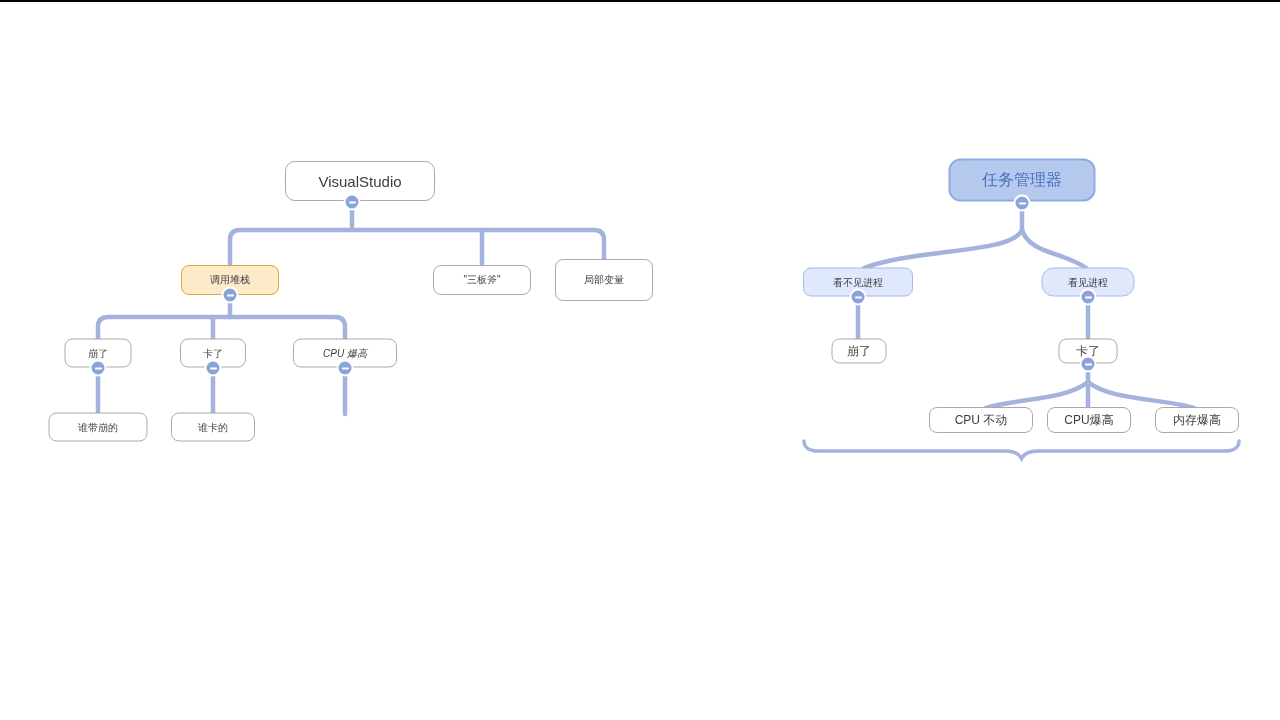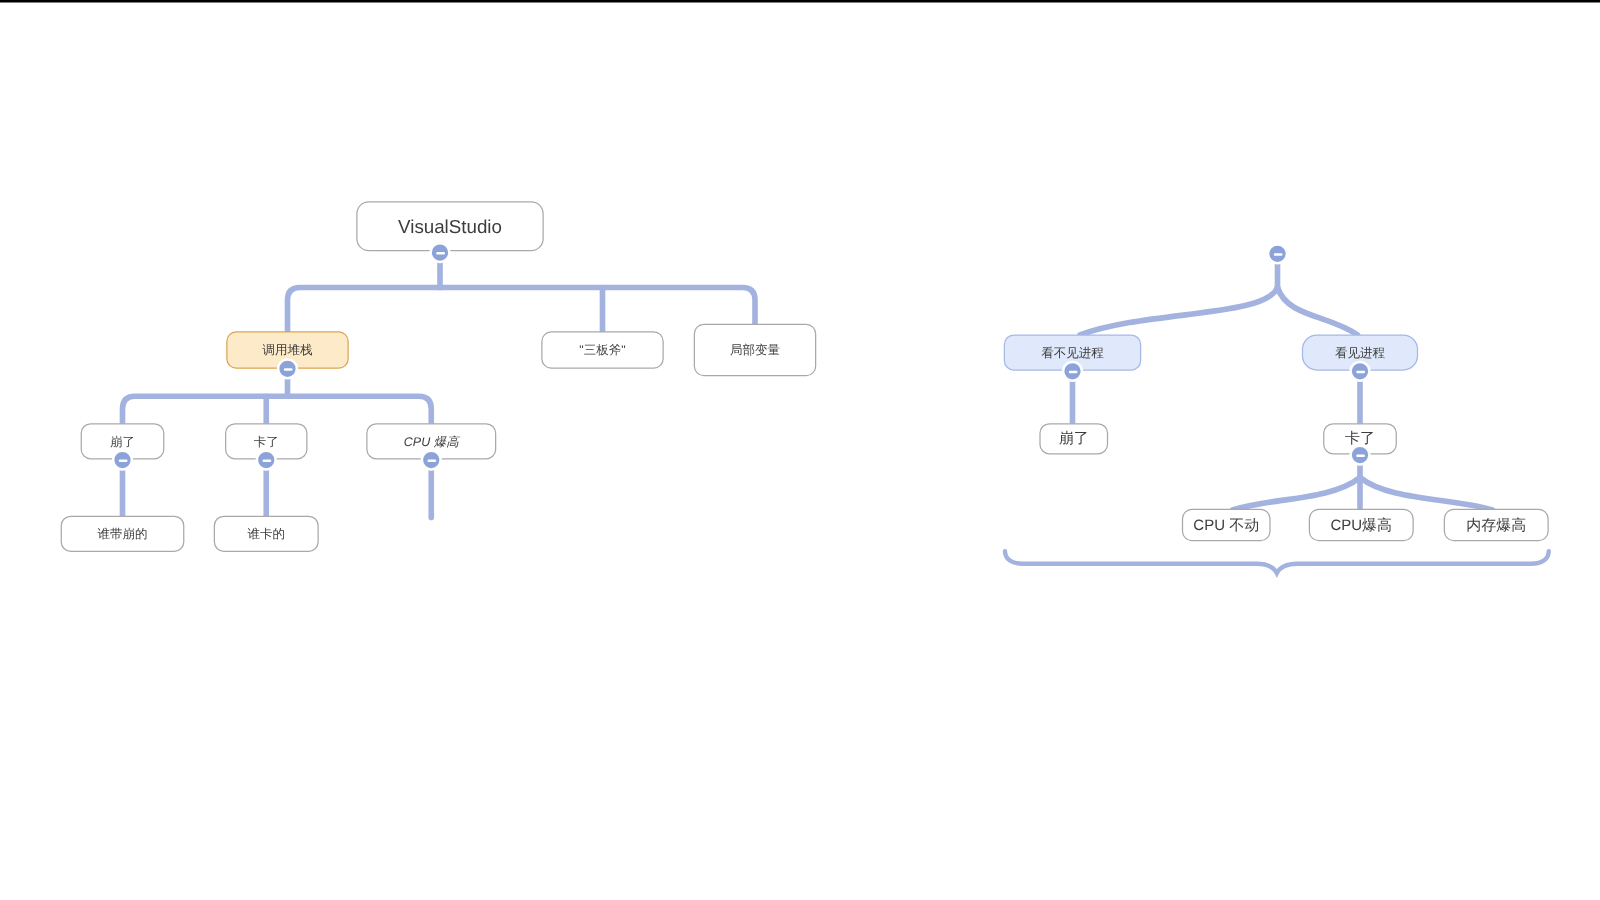--- a/index.html
+++ b/index.html
@@ -79,21 +79,21 @@
   #n-cpuhigh-l  { left: 345px;  top: 353px; width: 104px; height: 29px; font-style: italic; }
   #n-whocrashed { left: 98px;   top: 427px; width: 99px;  height: 29px; }
   #n-whostuck   { left: 213px;  top: 427px; width: 84px;  height: 29px; }
   #n-whothreads { left: 344px;  top: 427px; width: 130px; height: 29px; }
 
   #n-taskmgr    { left: 1022px; top: 180px; width: 147px; height: 43px; }
   #n-invisible  { left: 858px;  top: 282px; width: 110px; height: 29px; }
   #n-visible    { left: 1088px; top: 282px; width: 93px;  height: 29px; border-radius: 12px; }
   #n-crashed-r  { left: 859px;  top: 351px; width: 55px;  height: 25px; }
   #n-stuck-r    { left: 1088px; top: 351px; width: 59px;  height: 25px; }
-  #n-cpuidle    { left: 981px;  top: 420px; width: 71px;  height: 26px; }
+  #n-cpuidle    { left: 981px;  top: 420px; width: 104px;  height: 26px; }
   #n-cpuhigh-r  { left: 1089px; top: 420px; width: 84px;  height: 26px; }
   #n-memhigh    { left: 1197px; top: 420px; width: 84px;  height: 26px; }
   #n-dump       { left: 1022px; top: 477px; width: 142px; height: 29px; }
 
   .toggle {
     position: absolute;
     width: 13px; height: 13px;
     border-radius: 50%;
     background: var(--c-toggle, #8ca3d9);
     border: 2px solid #ffffff;
@@ -152,20 +152,21 @@
   <div class="node root-left" id="n-vs">VisualStudio</div>
   <div class="node orange" id="n-callstack">调用堆栈</div>
   <div class="node" id="n-threeaxes">"三板斧"</div>
   <div class="node" id="n-localvars">局部变量</div>
   <div class="node" id="n-crashed-l">崩了</div>
   <div class="node" id="n-stuck-l">卡了</div>
   <div class="node" id="n-cpuhigh-l">CPU 爆高</div>
   <div class="node" id="n-whocrashed">谁带崩的</div>
   <div class="node" id="n-whostuck">谁卡的</div>
 
+  <div class="node root-right" id="n-taskmgr">任务管理器</div>
   <div class="node lightblue" id="n-invisible">看不见进程</div>
   <div class="node lightblue" id="n-visible">看见进程</div>
   <div class="node small" id="n-crashed-r">崩了</div>
   <div class="node small" id="n-stuck-r">卡了</div>
   <div class="node small" id="n-cpuidle">CPU 不动</div>
   <div class="node small" id="n-cpuhigh-r">CPU爆高</div>
   <div class="node small" id="n-memhigh">内存爆高</div>
 
   <div class="toggle" id="t-vs"></div>
   <div class="toggle" id="t-callstack"></div>

